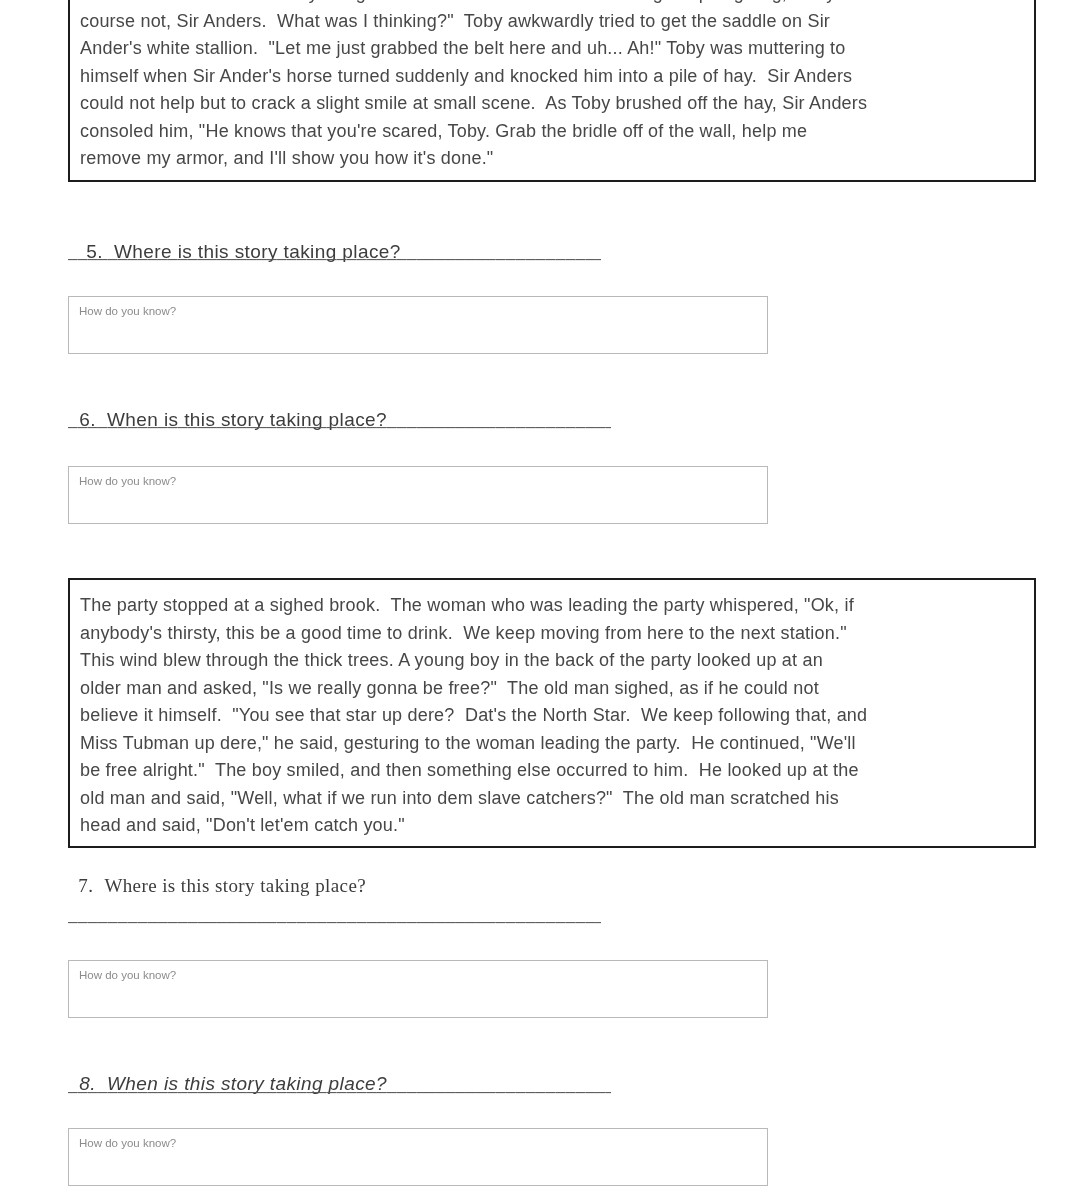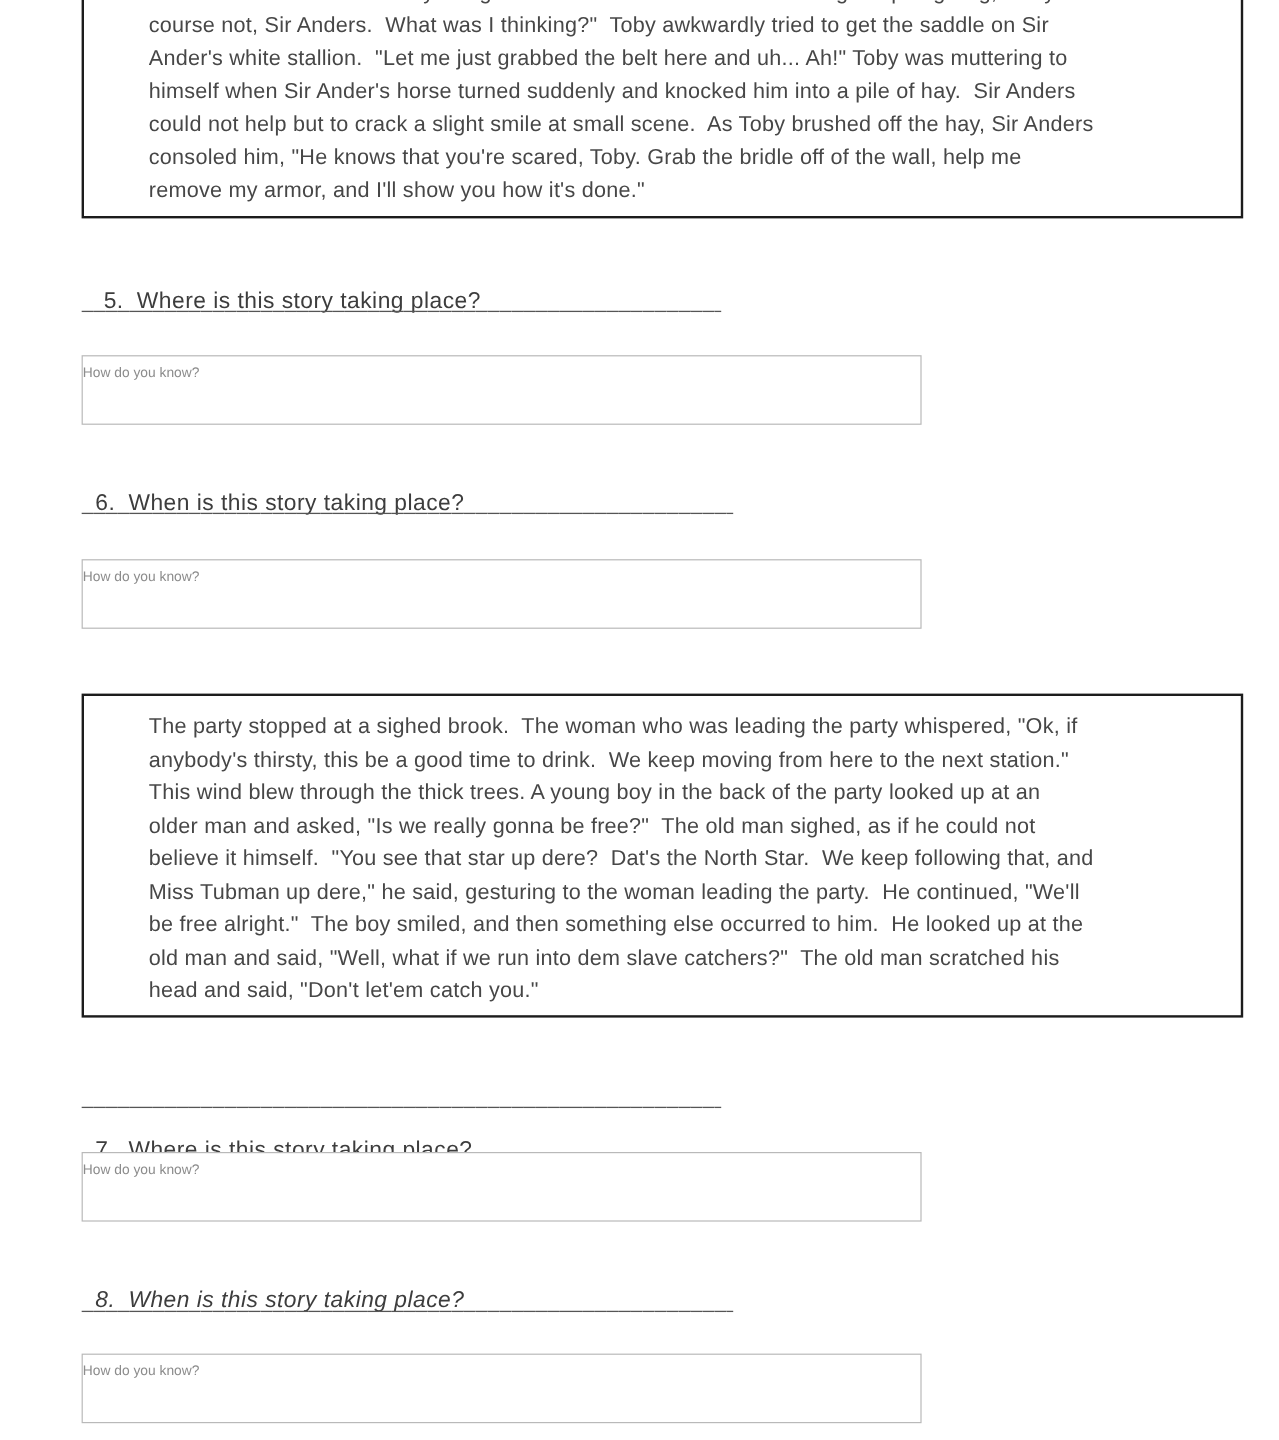--- a/index.html
+++ b/index.html
@@ -26,36 +26,35 @@
     line-height: 27.5px;
     letter-spacing: 0.2px;
   }
   #passage-1 { top: -34px; height: 216px; }
   #passage-2 { top: 578px; height: 270px; }
   .pline, .pline-clipped {
     white-space: pre;
     height: 27.5px;
     line-height: 27.5px;
     overflow: hidden;
-    margin-left: 44px;
   }
 
   
   .question {
     position: absolute;
     left: 68px;
     color: #3d3d3d;
     font-size: 19px;
     line-height: 26px;
     letter-spacing: 0.4px;
     white-space: pre;
   }
   #question-5 { top: 213px; padding-left: 7px; }
   #question-6 { top: 381px; }
-  #question-7 { top: 920px; }
+  #question-7 { top: 847px; font-family: Liberation Serif, serif; }
   #question-8 { top: 1045px; font-style: italic; }
   .q-num { margin-right: 11px; }
 
   
   .answer-line {
     position: absolute;
     left: 68px;
     height: 20px;
     overflow: hidden;
     white-space: nowrap;
@@ -72,21 +71,21 @@
   
   .how-box {
     position: absolute;
     left: 68px;
     width: 700px;
     height: 58px;
     border: 1px solid #b9b9b9;
     background: #ffffff;
     resize: none;
     outline: none;
-    padding: 8px 0;
+    padding: 8px 10px;
     font-family: "Liberation Sans", sans-serif;
     font-size: 11.5px;
     color: #555555;
     display: block;
   }
   .how-box::placeholder { color: #8c8c8c; opacity: 1; }
   #how-box-5 { top: 296px; }
   #how-box-6 { top: 466px; }
   #how-box-7 { top: 960px; }
   #how-box-8 { top: 1128px; }

